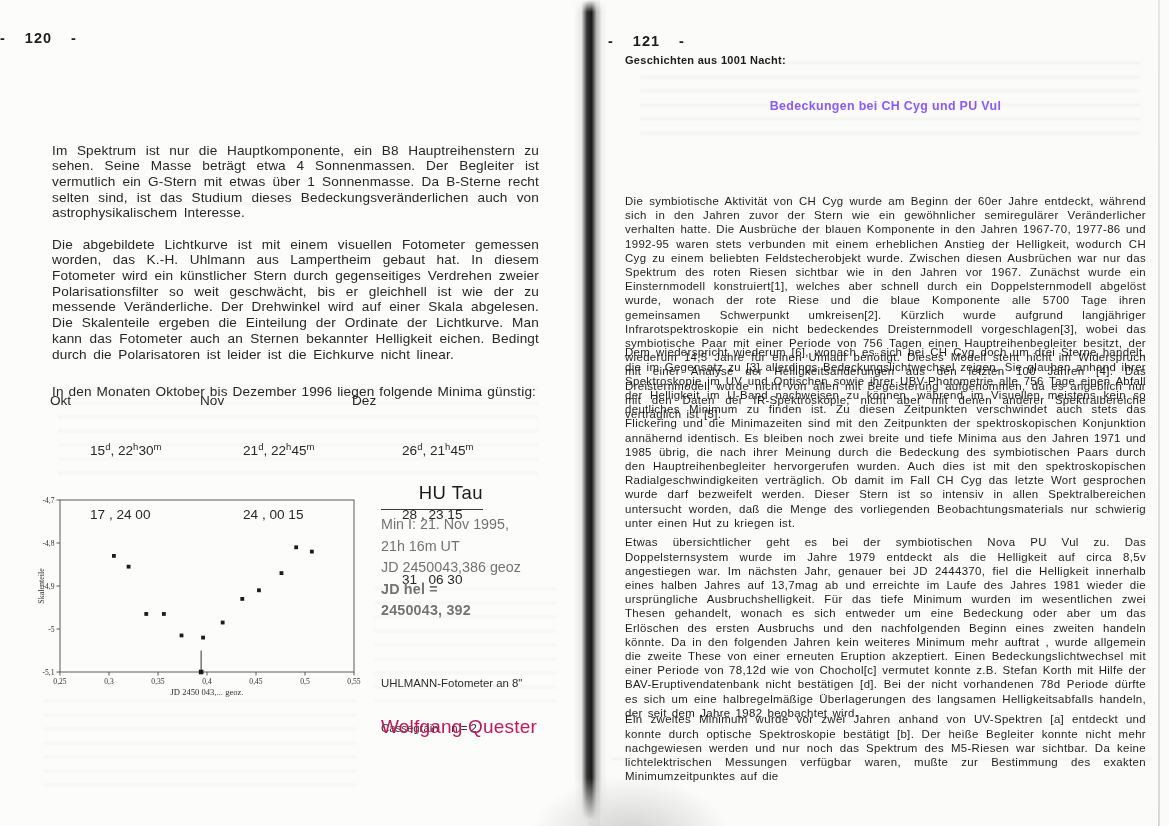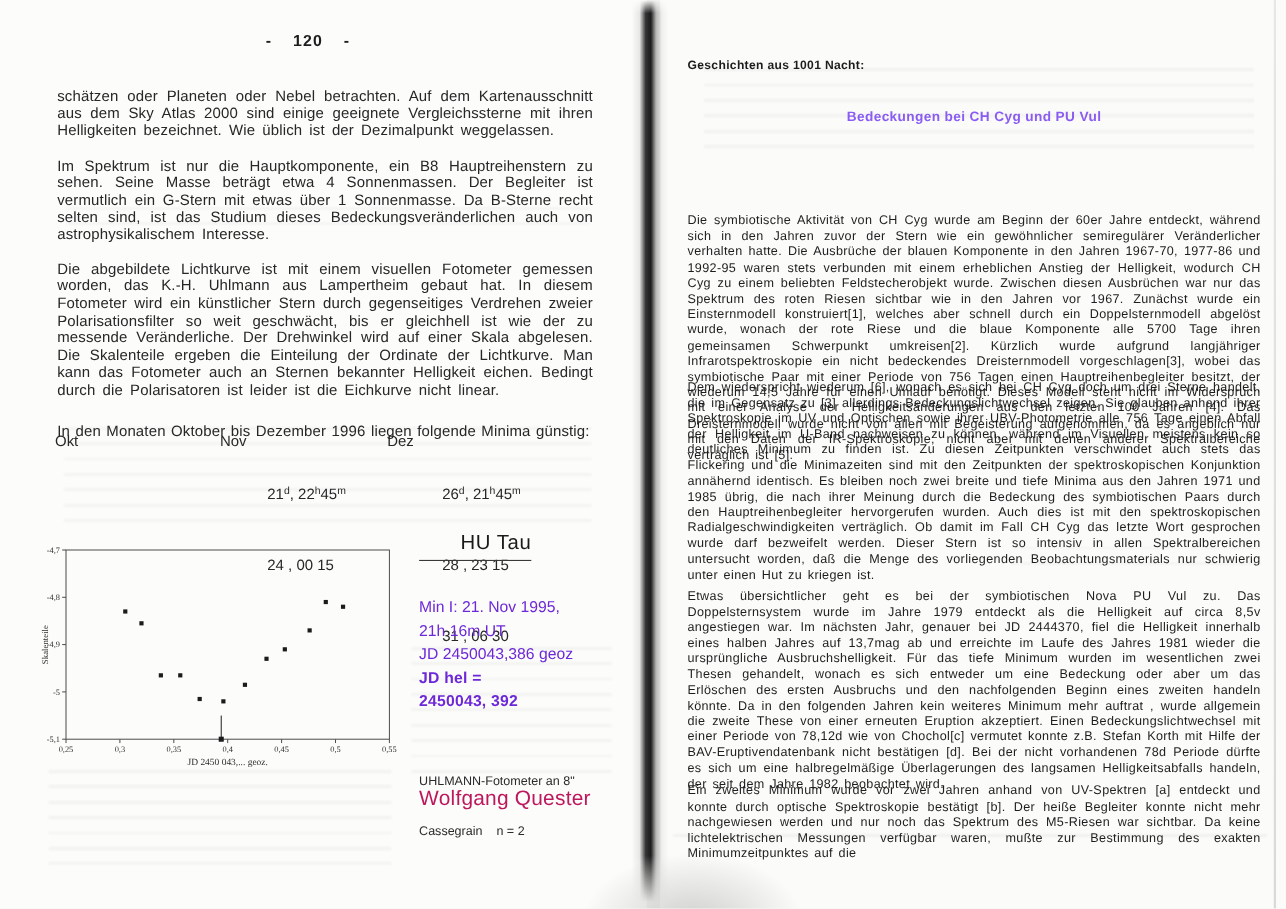--- a/index.html
+++ b/index.html
@@ -26,21 +26,21 @@
             mask-image:linear-gradient(180deg,transparent 0,#000 12px,#000 778px,transparent 820px);
   }
   .curl-shadow{
     position:absolute;left:520px;top:770px;width:220px;height:70px;z-index:4;
     background:radial-gradient(ellipse at 50% 100%,rgba(0,0,0,0.18),rgba(0,0,0,0) 65%);
   }
   .edge-line{position:absolute;left:1158px;top:0;width:2px;height:826px;background:linear-gradient(180deg,#e7e7e5,#d9d9d7);}
 
   
   .pagenum{
-    position:absolute;left:0;width:560px;text-align:center;
+    position:absolute;left:0;width:560px;text-align:left;
     font-weight:bold;font-size:14.5px;letter-spacing:1px;word-spacing:14px;color:#1d1d1d;
   }
   #left-pagenum{top:30px;}
   #right-pagenum{left:8px;top:33px;width:553px;}
   .body-l{
     position:absolute;left:52px;width:487px;text-align:justify;
     font-size:13.6px;line-height:15.7px;color:#272727;
     letter-spacing:0.15px;word-spacing:2.5px;
   }
   #lp1{top:66px;}
@@ -57,21 +57,21 @@
   #chart-wrap{position:absolute;left:36px;top:487px;width:330px;height:235px;}
   svg text{font-family:"Liberation Serif","DejaVu Serif",serif;}
 
   
   #result-block{position:absolute;left:381px;top:482px;width:178px;color:#1f1f1f;}
   #star-name{
     font-size:18.5px;font-weight:normal;margin:0;color:#1b1b1b;
     display:inline-block;border-bottom:1.6px solid #3a3a3a;padding-bottom:5px;
     width:102px;letter-spacing:0.5px;text-align:right;
   }
-  .result-lines{margin-top:32px;font-size:14.3px;line-height:21.5px;color:#6d28d9;}
+  .result-lines{margin-top:4px;font-size:14.3px;line-height:21.5px;color:#737373;}
   .result-lines .bold{font-weight:bold;letter-spacing:0.2px;}
   .equipment{margin-top:24px;font-size:11.4px;line-height:15px;color:#2b2b2b;white-space:pre;}
   #observer{position:absolute;left:381px;top:716px;font-size:19px;color:#be185d;letter-spacing:0.2px;}
 
   
   .kicker{position:absolute;left:25px;top:54px;font-weight:bold;font-size:11px;color:#1c1c1c;letter-spacing:0.3px;}
   .title-r{position:absolute;left:25px;top:99px;width:521px;text-align:center;font-weight:bold;font-size:12.4px;color:#8b5cf6;letter-spacing:0.35px;}
   .body-r{
     position:absolute;left:25px;width:521px;text-align:justify;
     font-size:11.45px;line-height:14.2px;color:#1e1e1e;
@@ -88,27 +88,30 @@
     background:repeating-linear-gradient(180deg,rgba(95,95,100,0.14) 0 2.5px,rgba(0,0,0,0) 2.5px 14px);
     filter:blur(1.2px);
   }
 </style>
 </head>
 <body>
 
 <div class="page" id="page-left">
   <div class="pagenum" id="left-pagenum">- 120 -</div>
 
-  <p class="body-l" id="lp1">schätzen oder Planeten oder Nebel betrachten. Auf dem Kartenausschnitt aus dem Sky Atlas 2000 sind einige geeignete Vergleichssterne mit ihren Helligkeiten bezeichnet. Wie üblich ist der Dezimalpunkt weggelassen.</p>
   <p class="body-l" id="lp2">Im Spektrum ist nur die Hauptkomponente, ein B8 Hauptreihenstern zu sehen. Seine Masse beträgt etwa 4 Sonnenmassen. Der Begleiter ist vermutlich ein G-Stern mit etwas über 1 Sonnenmasse. Da B-Sterne recht selten sind, ist das Studium dieses Bedeckungsveränderlichen auch von astrophysikalischem Interesse.</p>
   <p class="body-l" id="lp3">Die abgebildete Lichtkurve ist mit einem visuellen Fotometer gemessen worden, das K.-H. Uhlmann aus Lampertheim gebaut hat. In diesem Fotometer wird ein künstlicher Stern durch gegenseitiges Verdrehen zweier Polarisationsfilter so weit geschwächt, bis er gleichhell ist wie der zu messende Veränderliche. Der Drehwinkel wird auf einer Skala abgelesen. Die Skalenteile ergeben die Einteilung der Ordinate der Lichtkurve. Man kann das Fotometer auch an Sternen bekannter Helligkeit eichen. Bedingt durch die Polarisatoren ist leider ist die Eichkurve nicht linear.</p>
 
   <p class="body-l" id="minima-intro">In den Monaten Oktober bis Dezember 1996 liegen folgende Minima günstig:</p>
 
   <span class="mlabel" style="left:50px;top:393px">Okt</span>
+  <div class="mvals" style="left:90px;top:392px">
+    <div><span>15</span><sup>d</sup><span class="msep">, </span><span>22</span><sup>h</sup><span>30</span><sup>m</sup></div>
+    <div>17 , 24 00</div>
+  </div>
 
   <span class="mlabel" style="left:200px;top:393px">Nov</span>
   <div class="mvals" style="left:243px;top:392px">
     <div><span>21</span><sup>d</sup><span class="msep">, </span><span>22</span><sup>h</sup><span>45</span><sup>m</sup></div>
     <div>24 , 00 15</div>
   </div>
 
   <span class="mlabel" style="left:352px;top:393px">Dez</span>
   <div class="mvals" style="left:402px;top:392px">
     <div><span>26</span><sup>d</sup><span class="msep">, </span><span>21</span><sup>h</sup><span>45</span><sup>m</sup></div>
@@ -178,20 +181,21 @@
   </div>
   <div id="observer">Wolfgang Quester</div>
 
   <div class="bleed" style="left:60px;top:188px;width:476px;height:26px;opacity:.30"></div>
   <div class="bleed" style="left:58px;top:388px;width:480px;height:92px;opacity:.38"></div>
   <div class="bleed" style="left:374px;top:588px;width:182px;height:116px;opacity:.40"></div>
   <div class="bleed" style="left:44px;top:700px;width:312px;height:86px;opacity:.42"></div>
 </div>
 
 <div class="page" id="page-right">
+  <div class="pagenum" id="right-pagenum">- 121 -</div>
   <div class="kicker">Geschichten aus 1001 Nacht:</div>
   <div class="title-r">Bedeckungen bei CH Cyg und PU Vul</div>
 
   <p class="body-r" id="rp1">Die symbiotische Aktivität von CH Cyg wurde am Beginn der 60er Jahre entdeckt, während sich in den Jahren zuvor der Stern wie ein gewöhnlicher semiregulärer Veränderlicher verhalten hatte. Die Ausbrüche der blauen Komponente in den Jahren 1967-70, 1977-86 und 1992-95 waren stets verbunden mit einem erheblichen Anstieg der Helligkeit, wodurch CH Cyg zu einem beliebten Feldstecherobjekt wurde. Zwischen diesen Ausbrüchen war nur das Spektrum des roten Riesen sichtbar wie in den Jahren vor 1967. Zunächst wurde ein Einsternmodell konstruiert[1], welches aber schnell durch ein Doppelsternmodell abgelöst wurde, wonach der rote Riese und die blaue Komponente alle 5700 Tage ihren gemeinsamen Schwerpunkt umkreisen[2]. Kürzlich wurde aufgrund langjähriger Infrarotspektroskopie ein nicht bedeckendes Dreisternmodell vorgeschlagen[3], wobei das symbiotische Paar mit einer Periode von 756 Tagen einen Hauptreihenbegleiter besitzt, der wiederum 14,5 Jahre für einen Umlauf benötigt. Dieses Modell steht nicht im Widerspruch mit einer Analyse der Helligkeitsänderungen aus den letzten 100 Jahren [4]. Das Dreisternmodell wurde nicht von allen mit Begeisterung aufgenommen, da es angeblich nur mit den Daten der IR-Spektroskopie, nicht aber mit denen anderer Spektralbereiche verträglich ist [5].</p>
   <p class="body-r" id="rp2">Dem wiederspricht wiederum [6], wonach es sich bei CH Cyg doch um drei Sterne handelt, die im Gegensatz zu [3] allerdings Bedeckungslichtwechsel zeigen. Sie glauben anhand ihrer Spektroskopie im UV und Optischen sowie ihrer UBV-Photometrie alle 756 Tage einen Abfall der Helligkeit im U-Band nachweisen zu können, während im Visuellen meistens kein so deutliches Minimum zu finden ist. Zu diesen Zeitpunkten verschwindet auch stets das Flickering und die Minimazeiten sind mit den Zeitpunkten der spektroskopischen Konjunktion annähernd identisch. Es bleiben noch zwei breite und tiefe Minima aus den Jahren 1971 und 1985 übrig, die nach ihrer Meinung durch die Bedeckung des symbiotischen Paars durch den Hauptreihenbegleiter hervorgerufen wurden. Auch dies ist mit den spektroskopischen Radialgeschwindigkeiten verträglich. Ob damit im Fall CH Cyg das letzte Wort gesprochen wurde darf bezweifelt werden. Dieser Stern ist so intensiv in allen Spektralbereichen untersucht worden, daß die Menge des vorliegenden Beobachtungsmaterials nur schwierig unter einen Hut zu kriegen ist.</p>
   <p class="body-r" id="rp3">Etwas übersichtlicher geht es bei der symbiotischen Nova PU Vul zu. Das Doppelsternsystem wurde im Jahre 1979 entdeckt als die Helligkeit auf circa 8,5v angestiegen war. Im nächsten Jahr, genauer bei JD 2444370, fiel die Helligkeit innerhalb eines halben Jahres auf 13,7mag ab und erreichte im Laufe des Jahres 1981 wieder die ursprüngliche Ausbruchshelligkeit. Für das tiefe Minimum wurden im wesentlichen zwei Thesen gehandelt, wonach es sich entweder um eine Bedeckung oder aber um das Erlöschen des ersten Ausbruchs und den nachfolgenden Beginn eines zweiten handeln könnte. Da in den folgenden Jahren kein weiteres Minimum mehr auftrat , wurde allgemein die zweite These von einer erneuten Eruption akzeptiert. Einen Bedeckungslichtwechsel mit einer Periode von 78,12d wie von Chochol[c] vermutet konnte z.B. Stefan Korth mit Hilfe der BAV-Eruptivendatenbank nicht bestätigen [d]. Bei der nicht vorhandenen 78d Periode dürfte es sich um eine halbregelmäßige Überlagerungen des langsamen Helligkeitsabfalls handeln, der seit dem Jahre 1982 beobachtet wird.</p>
   <p class="body-r" id="rp4">Ein zweites Minimum wurde vor zwei Jahren anhand von UV-Spektren [a] entdeckt und konnte durch optische Spektroskopie bestätigt [b]. Der heiße Begleiter konnte nicht mehr nachgewiesen werden und nur noch das Spektrum des M5-Riesen war sichtbar. Da keine lichtelektrischen Messungen verfügbar waren, mußte zur Bestimmung des exakten Minimumzeitpunktes auf die</p>
 
   <div class="bleed" style="left:40px;top:62px;width:500px;height:76px;opacity:.45"></div>
   <div class="bleed" style="left:320px;top:497px;width:226px;height:28px;opacity:.30"></div>

